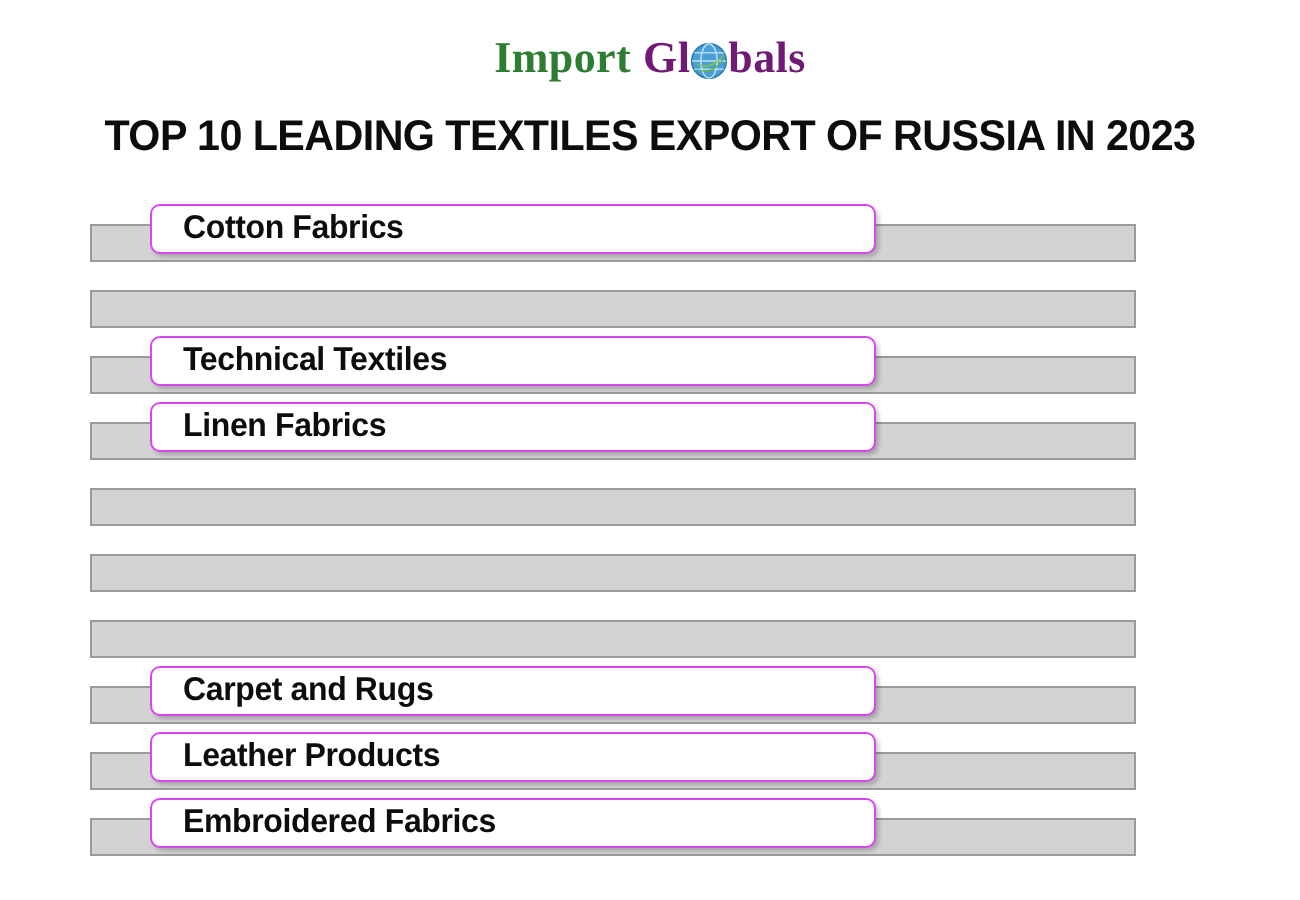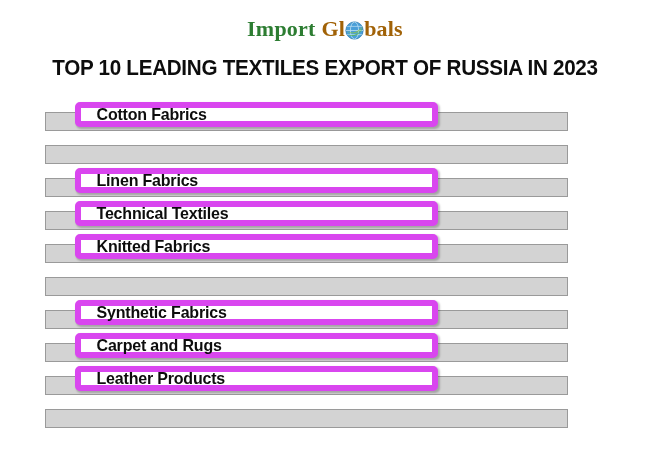--- a/index.html
+++ b/index.html
@@ -30,21 +30,21 @@
     font-family: "Liberation Serif", serif;
     font-size: 22px;
     font-weight: 700;
     letter-spacing: 0.2px;
     line-height: 1;
   }
   .logo-import {
     color: #2d7d32;
   }
   .logo-gl, .logo-bals {
-    color: #a16207;
+    color: #701a75;
   }
   .logo-import { margin-right: 6px; }
   .globe-icon {
     display: inline-block;
     width: 19px;
     height: 19px;
     margin: 0 0px;
     position: relative;
     top: 1px;
   }
@@ -87,21 +87,21 @@
     border: 1px solid #9a9a9a;
     box-sizing: border-box;
   }
   .bar-label-box {
     position: absolute;
     left: 75px;
     top: 2px;
     width: 363px;
     height: 25px;
     background: #ffffff;
-    border: 6px solid #d946ef;
+    border: 1px solid #d946ef;
     border-radius: 5px;
     box-sizing: border-box;
     box-shadow: 1.5px 1.5px 2px rgba(0,0,0,0.22);
     display: flex;
     align-items: center;
   }
   .bar-label-text {
     font-family: "Liberation Sans", sans-serif;
     font-weight: 700;
     font-size: 16.5px;
@@ -142,52 +142,49 @@
       <div class="bar-label-box">
         <span class="bar-label-text">Cotton Fabrics</span>
       </div>
     </div>
     <div class="bar-row">
       <div class="bar-track"></div>
     </div>
     <div class="bar-row">
       <div class="bar-track"></div>
       <div class="bar-label-box">
-        <span class="bar-label-text">Linen Fabrics</span>
-      </div>
-    </div>
-    <div class="bar-row">
-      <div class="bar-track"></div>
-      <div class="bar-label-box">
         <span class="bar-label-text">Technical Textiles</span>
       </div>
     </div>
     <div class="bar-row">
       <div class="bar-track"></div>
       <div class="bar-label-box">
-        <span class="bar-label-text">Knitted Fabrics</span>
+        <span class="bar-label-text">Linen Fabrics</span>
       </div>
     </div>
     <div class="bar-row">
       <div class="bar-track"></div>
     </div>
     <div class="bar-row">
       <div class="bar-track"></div>
-      <div class="bar-label-box">
-        <span class="bar-label-text">Synthetic Fabrics</span>
-      </div>
+    </div>
+    <div class="bar-row">
+      <div class="bar-track"></div>
     </div>
     <div class="bar-row">
       <div class="bar-track"></div>
       <div class="bar-label-box">
         <span class="bar-label-text">Carpet and Rugs</span>
       </div>
     </div>
     <div class="bar-row">
       <div class="bar-track"></div>
       <div class="bar-label-box">
         <span class="bar-label-text">Leather Products</span>
       </div>
     </div>
     <div class="bar-row">
       <div class="bar-track"></div>
+      <div class="bar-label-box">
+        <span class="bar-label-text">Embroidered Fabrics</span>
+      </div>
     </div>
   </div>
 
 </body></html>

